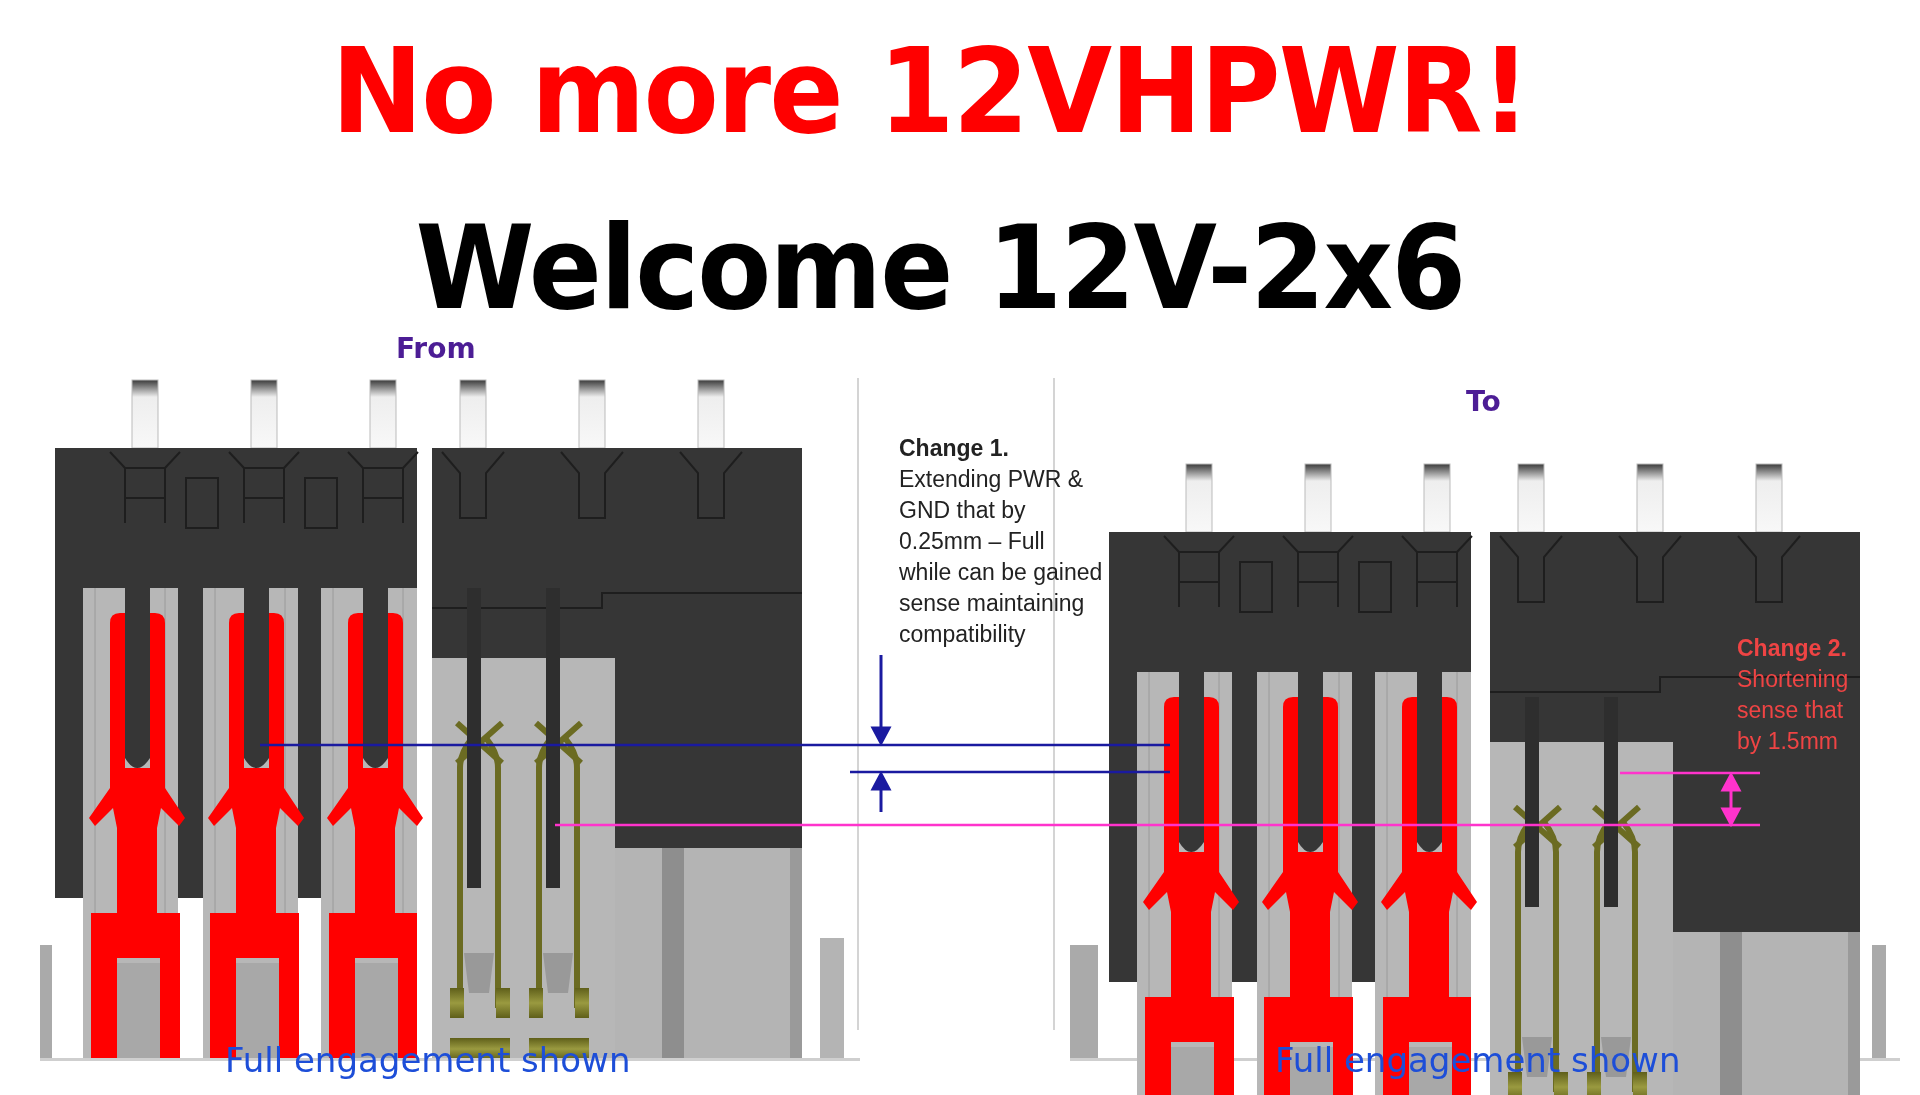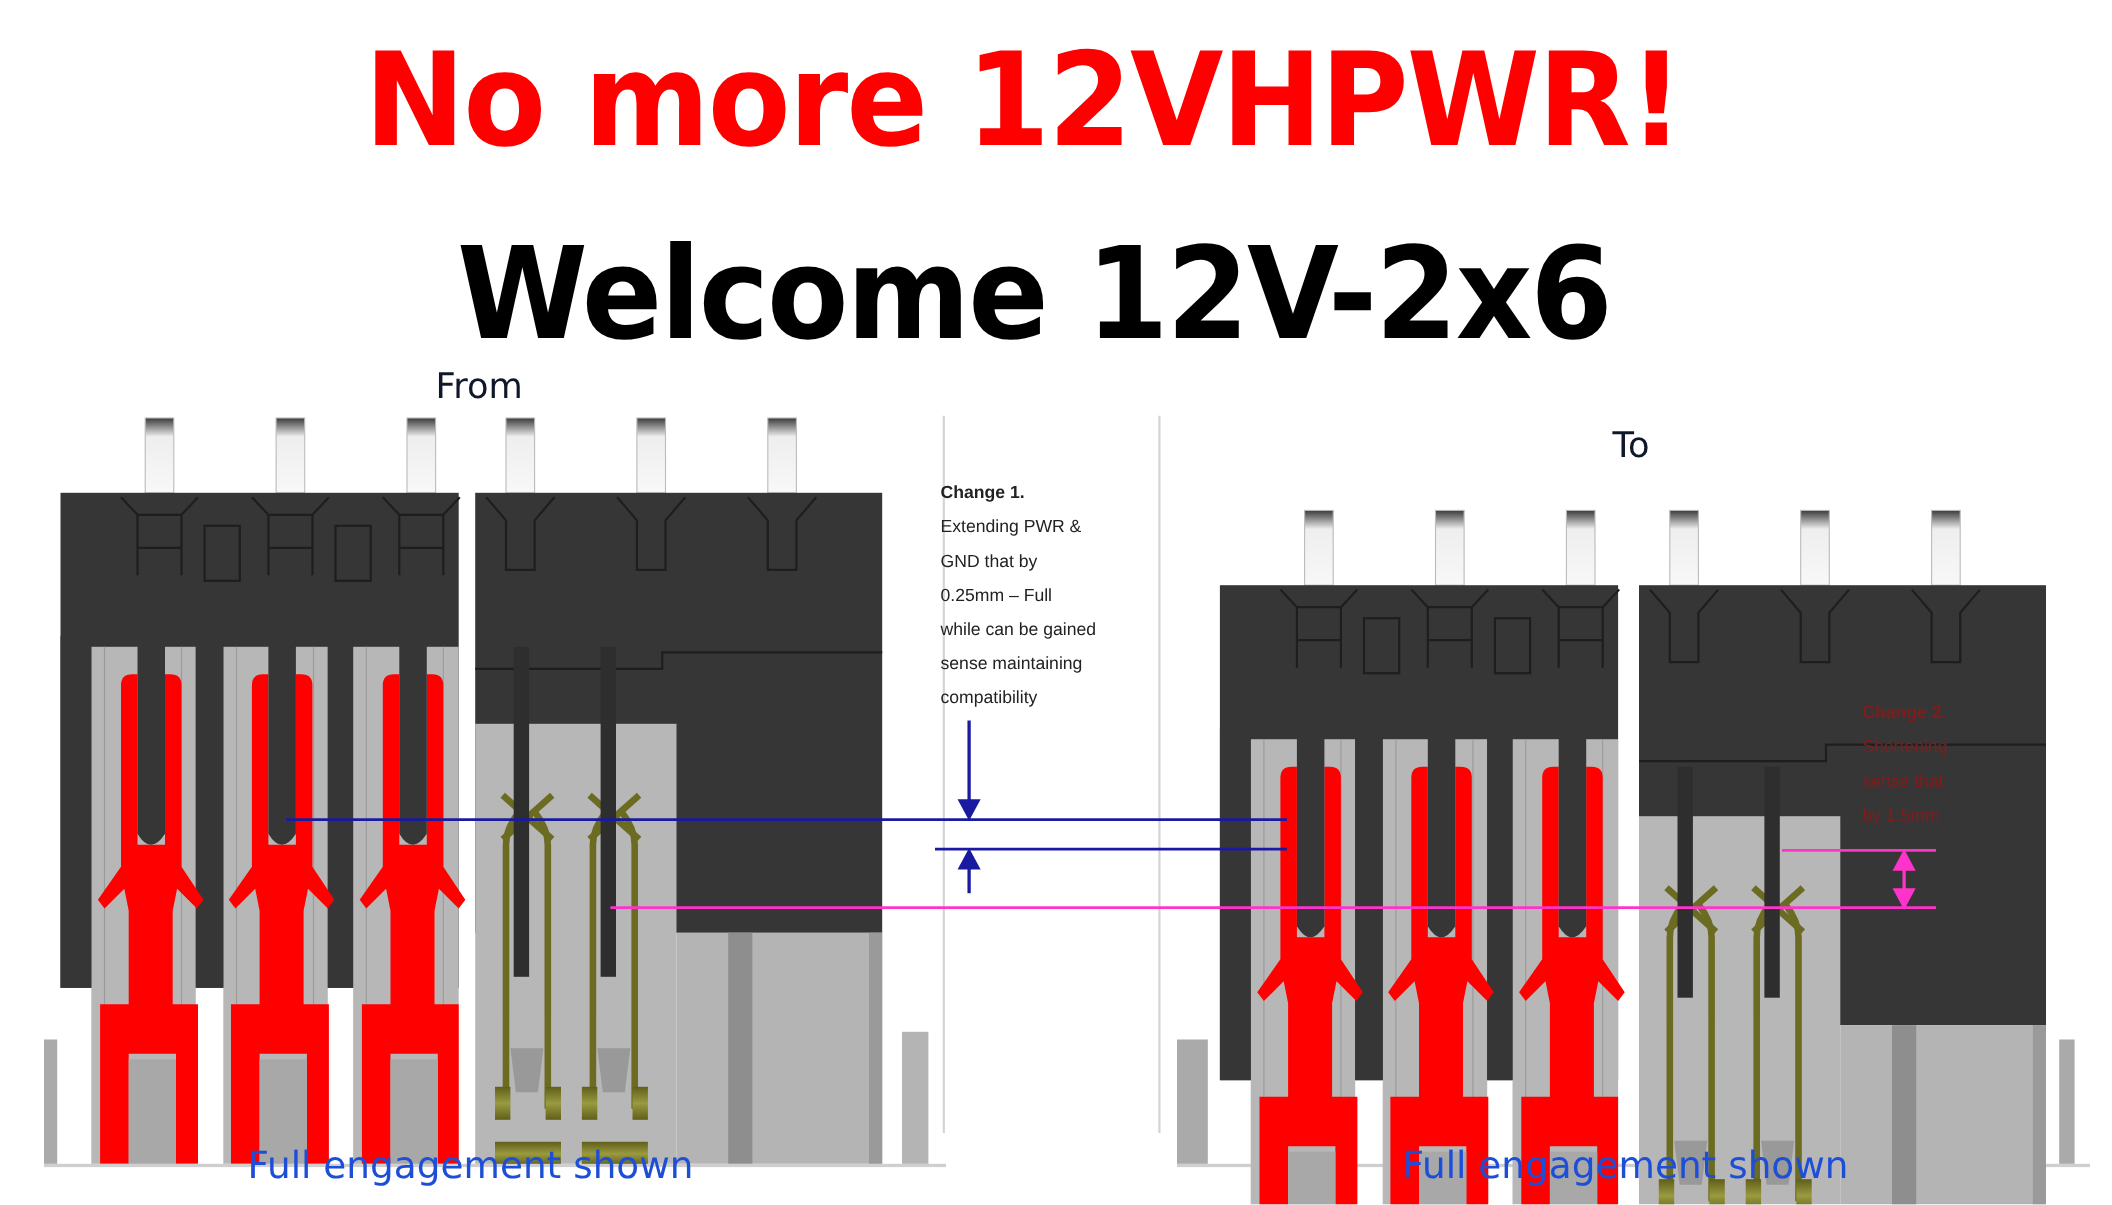--- a/index.html
+++ b/index.html
@@ -1,26 +1,26 @@
 <!DOCTYPE html>
 <html><head>
 <meta charset="utf-8">
 <style>
   html,body{margin:0;padding:0;background:#ffffff;}
   body{width:1920px;height:1095px;position:relative;overflow:hidden;font-family:"DejaVu Sans",sans-serif;}
   .headline{position:absolute;left:0;width:1920px;text-align:center;font-family:"DejaVu Sans",sans-serif;font-weight:bold;white-space:nowrap;letter-spacing:-2px;}
   #title1{top:22px;font-size:118px;color:#ff0000;left:-30px;transform:scaleX(0.93);}
   #title2{top:200px;font-size:116px;color:#000;left:-20px;transform:scaleX(0.93);}
-  .lbl{position:absolute;font-family:"DejaVu Sans",sans-serif;color:#0f172a;font-size:32px;}
+  .lbl{position:absolute;font-family:"DejaVu Sans",sans-serif;color:#4c1d95;font-size:28px;font-weight:bold;}
   .caption{position:absolute;font-family:"DejaVu Sans",sans-serif;font-size:34px;color:#1d4ed8;}
   svg#diagram{position:absolute;left:0;top:0;}
-  .note{position:absolute;font-family:"Liberation Sans",sans-serif;font-size:16px;line-height:31px;}
+  .note{position:absolute;font-family:"Liberation Sans",sans-serif;font-size:23px;line-height:31px;margin-left:44px;}
   .note b{font-weight:bold;display:block;}
   #note1{left:855px;top:433px;color:#222;}
-  #note2{left:1693px;top:633px;color:#7f1d1d;}
+  #note2{left:1693px;top:633px;color:#ef4444;}
 </style>
 </head>
 <body>
 
 <div id="title1" class="headline">No more 12VHPWR!</div>
 <div id="title2" class="headline">Welcome 12V-2x6</div>
 
 <div class="lbl" style="left:396px;top:332px;">From</div>
 <div class="lbl" style="left:1466px;top:342px;margin-top:43px;">To</div>
 

